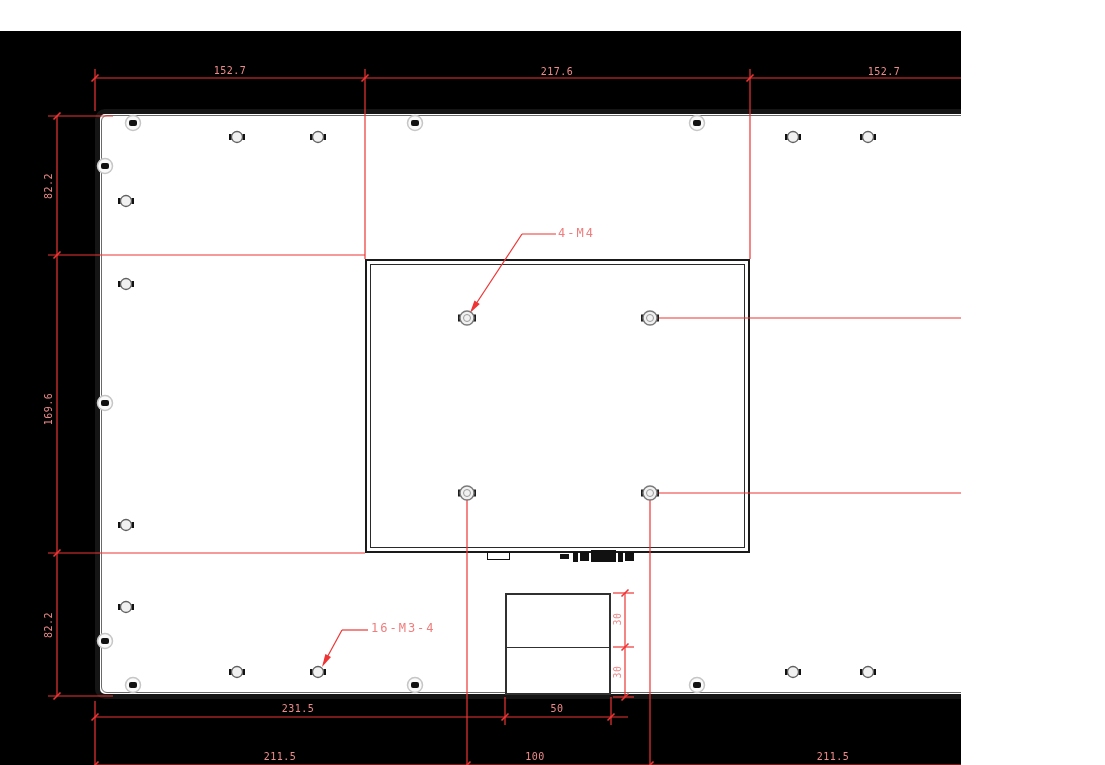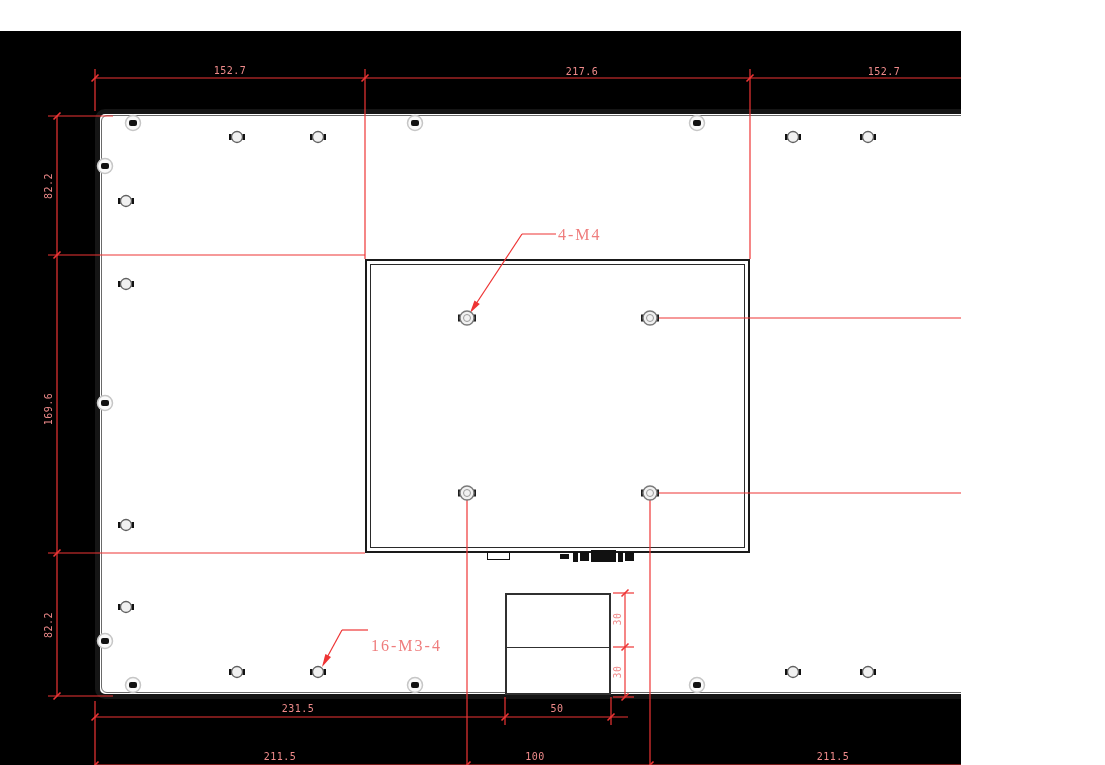--- a/index.html
+++ b/index.html
@@ -28,22 +28,22 @@
   .bottom-box-divider{position:absolute;left:0;top:52px;width:100%;height:0;border-top:1.5px solid #303030;}
   .conn{position:absolute;background:#111;}
   .conn.outline{background:#fff;box-sizing:border-box;border:1.5px solid #111;}
   
   .dim{
     position:absolute;color:#f08b8b;font-size:10px;letter-spacing:0.5px;
     transform:translate(-50%,-50%);white-space:nowrap;z-index:6;line-height:1;
   }
   .dim.vert{transform:translate(-50%,-50%) rotate(-90deg);}
   .leader-label{
-    position:absolute;color:#ef7d7d;font-size:16px;letter-spacing:2px;
-    white-space:nowrap;z-index:6;line-height:1;font-family:Liberation Serif, serif;
+    position:absolute;color:#ef7d7d;font-size:12px;letter-spacing:2px;
+    white-space:nowrap;z-index:6;line-height:1;
   }
   svg.overlay{position:absolute;left:0;top:0;z-index:5;pointer-events:none;}
 </style>
 </head>
 <body>
 
 <div class="canvas">
 
   <div class="device">
     <div class="device-inner"></div>
@@ -209,21 +209,21 @@
       <rect x="129" y="651" width="8" height="6" rx="2" fill="#111"></rect>
       <circle cx="415" cy="654" r="7.5" fill="#fafafa" stroke="#c6c6c6" stroke-width="1.5"></circle>
       <rect x="411" y="651" width="8" height="6" rx="2" fill="#111"></rect>
       <circle cx="697" cy="654" r="7.5" fill="#fafafa" stroke="#c6c6c6" stroke-width="1.5"></circle>
       <rect x="693" y="651" width="8" height="6" rx="2" fill="#111"></rect>
       <circle cx="983" cy="654" r="7.5" fill="#fafafa" stroke="#c6c6c6" stroke-width="1.5"></circle>
       <rect x="979" y="651" width="8" height="6" rx="2" fill="#111"></rect>
     </svg>
 
   <span class="dim" style="left:230px;top:40px;">152.7</span>
-  <span class="dim" style="left:582px;top:41px;text-align:right;">217.6</span>
+  <span class="dim" style="left:557px;top:41px;text-align:right;">217.6</span>
   <span class="dim" style="left:884px;top:41px;">152.7</span>
 
   <span class="dim vert" style="left:49px;top:155px;">82.2</span>
   <span class="dim vert" style="left:49px;top:378px;">169.6</span>
   <span class="dim vert" style="left:49px;top:594px;">82.2</span>
 
   <span class="dim vert" style="left:1055px;top:185px;">116.5</span>
   <span class="dim vert" style="left:1055px;top:373px;">100</span>
   <span class="dim vert" style="left:1055px;top:566px;">116.5</span>
 
@@ -231,15 +231,15 @@
   <span class="dim" style="left:557px;top:678px;">50</span>
 
   <span class="dim" style="left:280px;top:726px;">211.5</span>
   <span class="dim" style="left:535px;top:726px;">100</span>
   <span class="dim" style="left:833px;top:726px;">211.5</span>
 
   <span class="dim vert" style="left:618px;top:588px;">30</span>
   <span class="dim vert" style="left:618px;top:641px;">30</span>
 
   <span class="leader-label" style="left:558px;top:196px;">4-M4</span>
-  <span class="leader-label" style="left:371px;top:607px;">16-M3-4</span>
+  <span class="leader-label" style="left:371px;top:591px;">16-M3-4</span>
 
 </div>
 
 </body></html>

